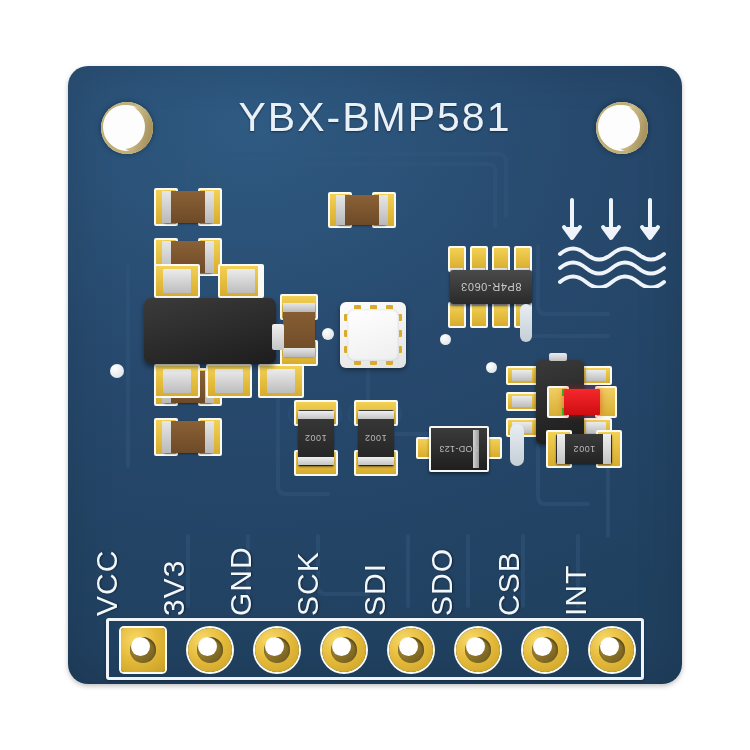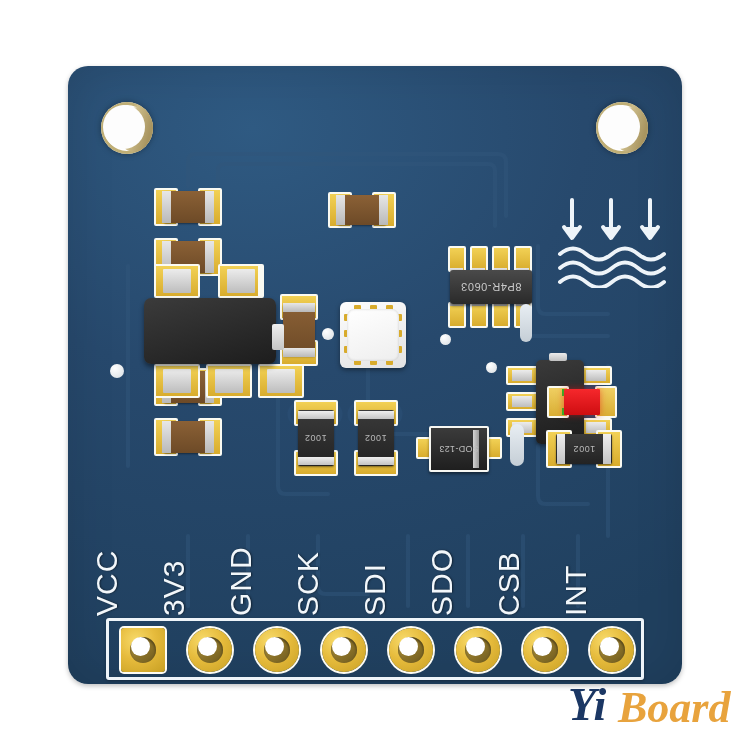--- a/index.html
+++ b/index.html
@@ -221,20 +221,21 @@
         </g>
         <g fill="none" stroke="#2c5178" stroke-width="3">
           <circle cx="232" cy="348" r="11"></circle>
           <circle cx="262" cy="348" r="11"></circle>
           <circle cx="292" cy="348" r="11"></circle>
           <circle cx="322" cy="348" r="11"></circle>
         </g>
       </svg>
     </div>
 
+    <div id="title" class="silk">YBX-BMP581</div>
 
     <div id="mhole-left" class="mhole"></div>
     <div id="mhole-right" class="mhole"></div>
 
     <div class="cap" style="left:86px;top:122px;width:68px;height:38px;">
       <div class="padL"></div>
         <div class="padR"></div>
         <div class="body"></div>
       <div class="term tl"></div>
         <div class="term tr"></div>
@@ -464,20 +465,14 @@
           <div class="hole"></div>
         </div>
       <div class="hpad" style="left:481px;">
           <div class="ring"></div>
           <div class="hole"></div>
         </div>
     </div>
 
   </div>
 
-  <div id="watermark">
-    <svg viewBox="0 0 172 66">
-      <text x="2" y="48" font-family="Liberation Serif, serif" font-size="46" font-style="italic" font-weight="700" fill="#1b3764">Yi</text>
-      <text x="52" y="50" font-family="Liberation Serif, serif" font-size="44" font-style="italic" font-weight="700" fill="#e8a33d">Board</text>
-    </svg>
-  </div>
 
 </div>
 
 </body></html>

